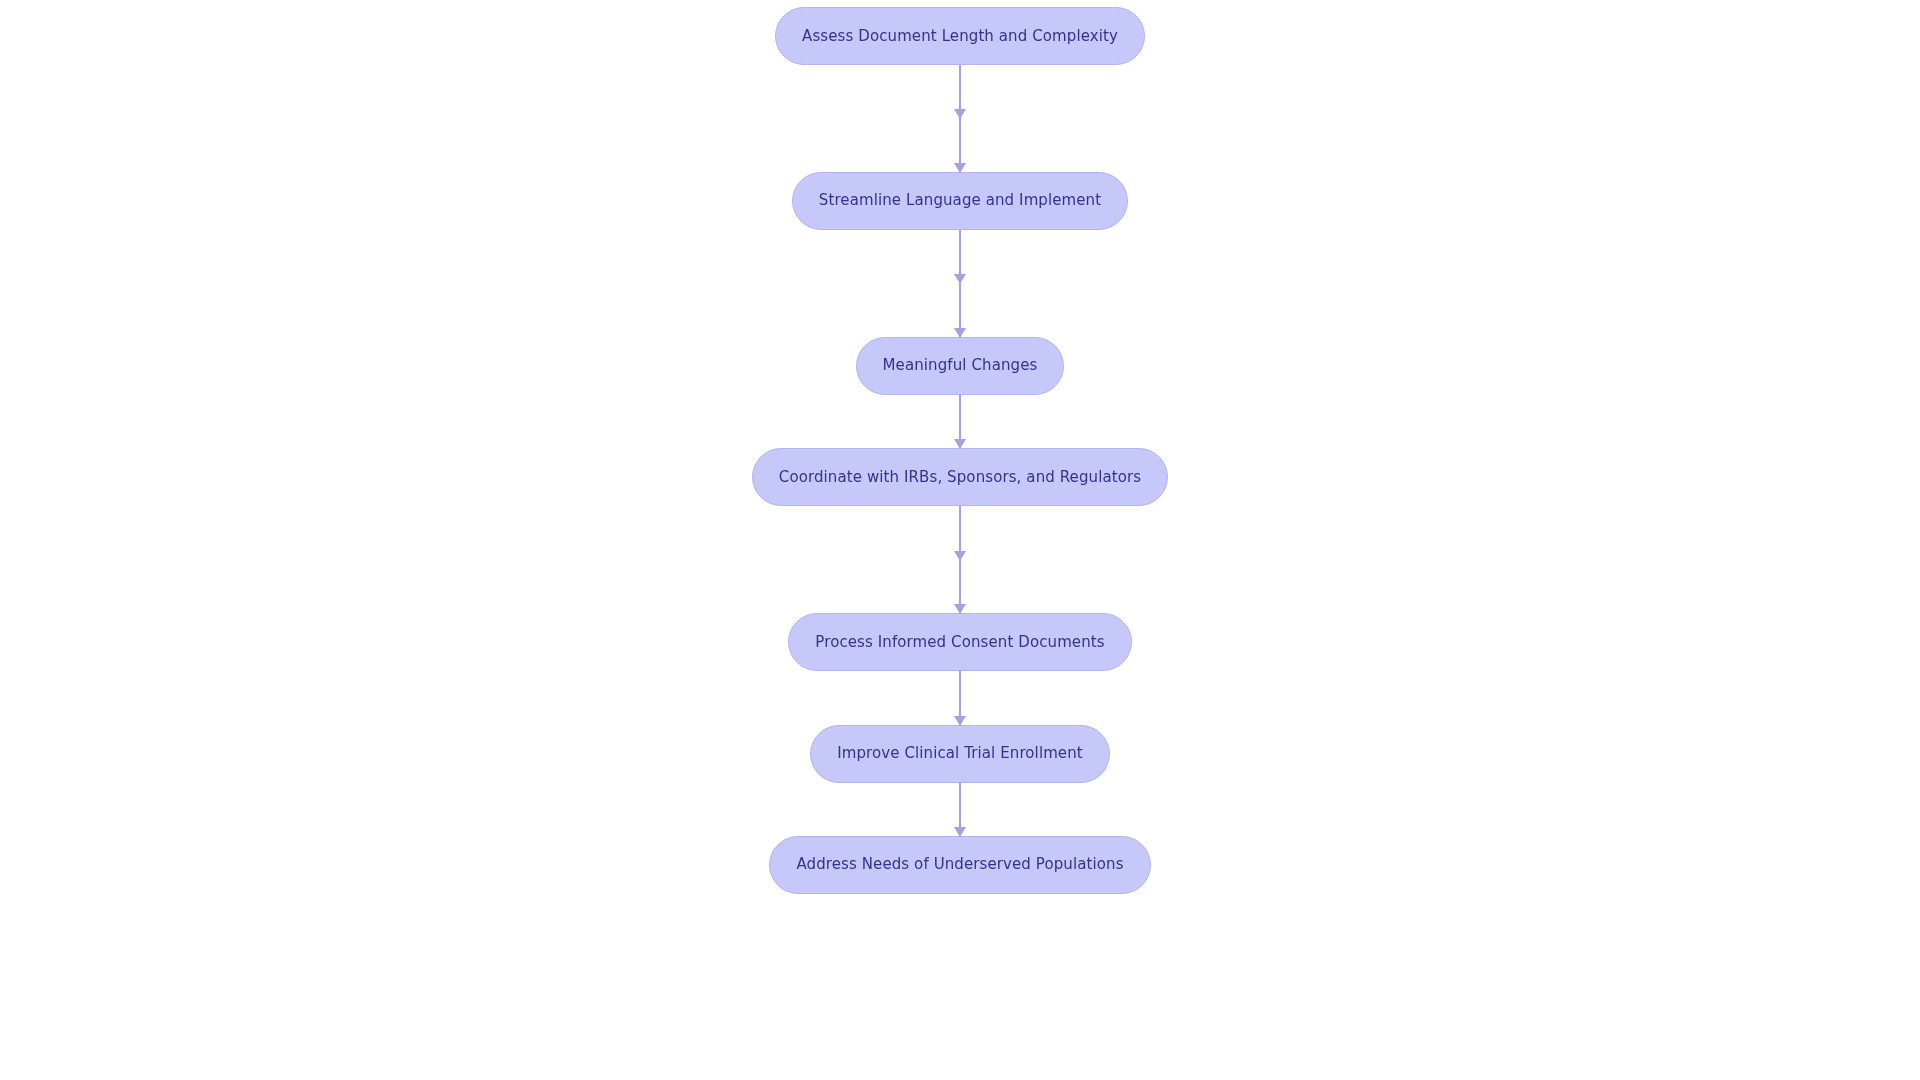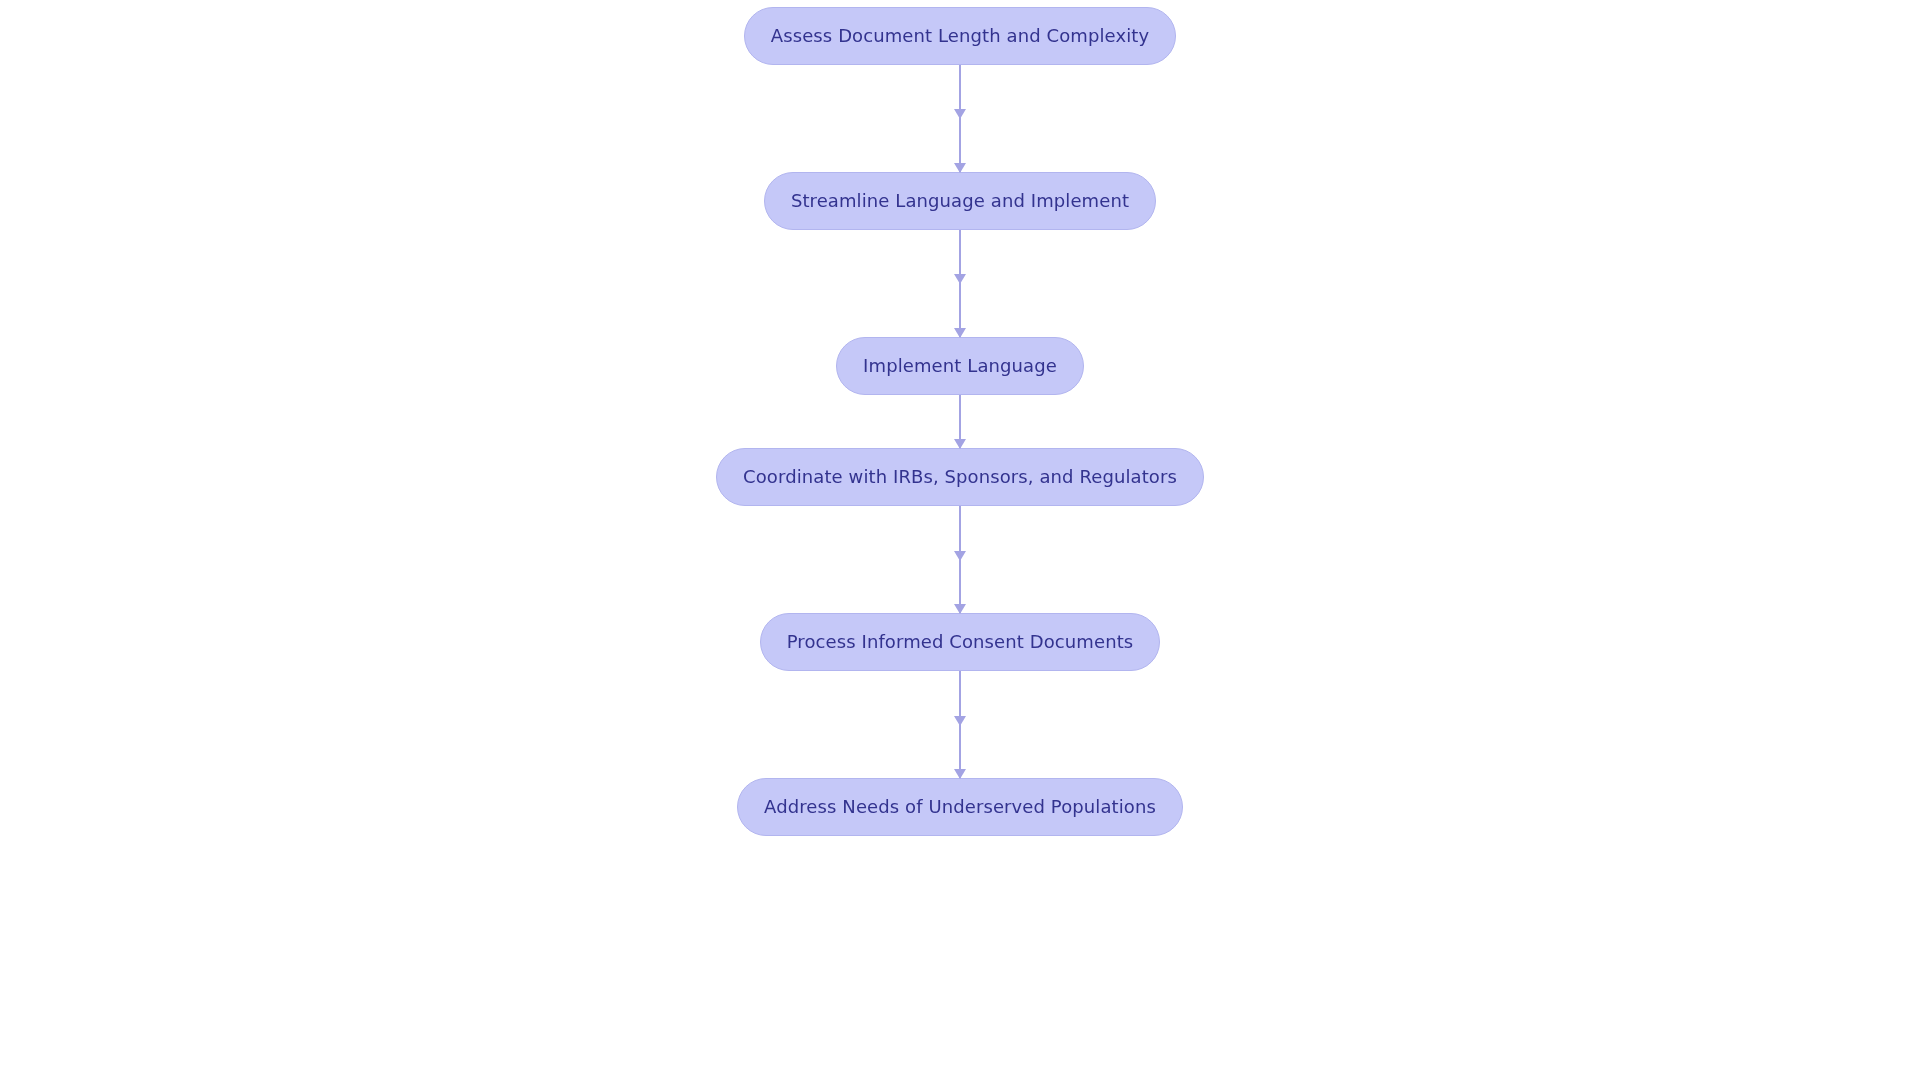--- a/index.html
+++ b/index.html
@@ -41,21 +41,21 @@
     box-sizing: border-box;
     display: flex;
     align-items: center;
     justify-content: center;
     height: 58px;
     padding: 0 26px;
     border-radius: 29px;
     background: #c5c8f8;
     border: 1px solid #b2b5ef;
     color: #33338f;
-    font-size: 18px;
+    font-size: 15px;
     font-weight: 400;
     letter-spacing: 0.1px;
     white-space: nowrap;
     line-height: 1;
   }
   .connector {
     position: relative;
     width: 2px;
     flex: 0 0 auto;
     display: flex;
@@ -113,21 +113,21 @@
     </div>
 
 
     <div class="connector" style="height: 53.4444px;">
       <div class="line"></div>
       <div class="arrow-head"></div>
     </div>
 
     <div class="node-wrap">
       <div class="flow-node">
-        <span>Implement Language</span>
+        <span>Meaningful Changes</span>
       </div>
     </div>
 
     <div class="connector" style="height: 53.4444px;">
       <div class="line"></div>
       <div class="arrow-head"></div>
     </div>
 
     <div class="node-wrap">
       <div class="flow-node">
@@ -150,20 +150,25 @@
       <div class="flow-node">
         <span>Process Informed Consent Documents</span>
       </div>
     </div>
 
     <div class="connector" style="height: 53.4444px;">
       <div class="line"></div>
       <div class="arrow-head"></div>
     </div>
 
+    <div class="node-wrap">
+      <div class="flow-node">
+        <span>Improve Clinical Trial Enrollment</span>
+      </div>
+    </div>
 
     <div class="connector" style="height: 53.4444px;">
       <div class="line"></div>
       <div class="arrow-head"></div>
     </div>
 
     <div class="node-wrap">
       <div class="flow-node">
         <span>Address Needs of Underserved Populations</span>
       </div>

